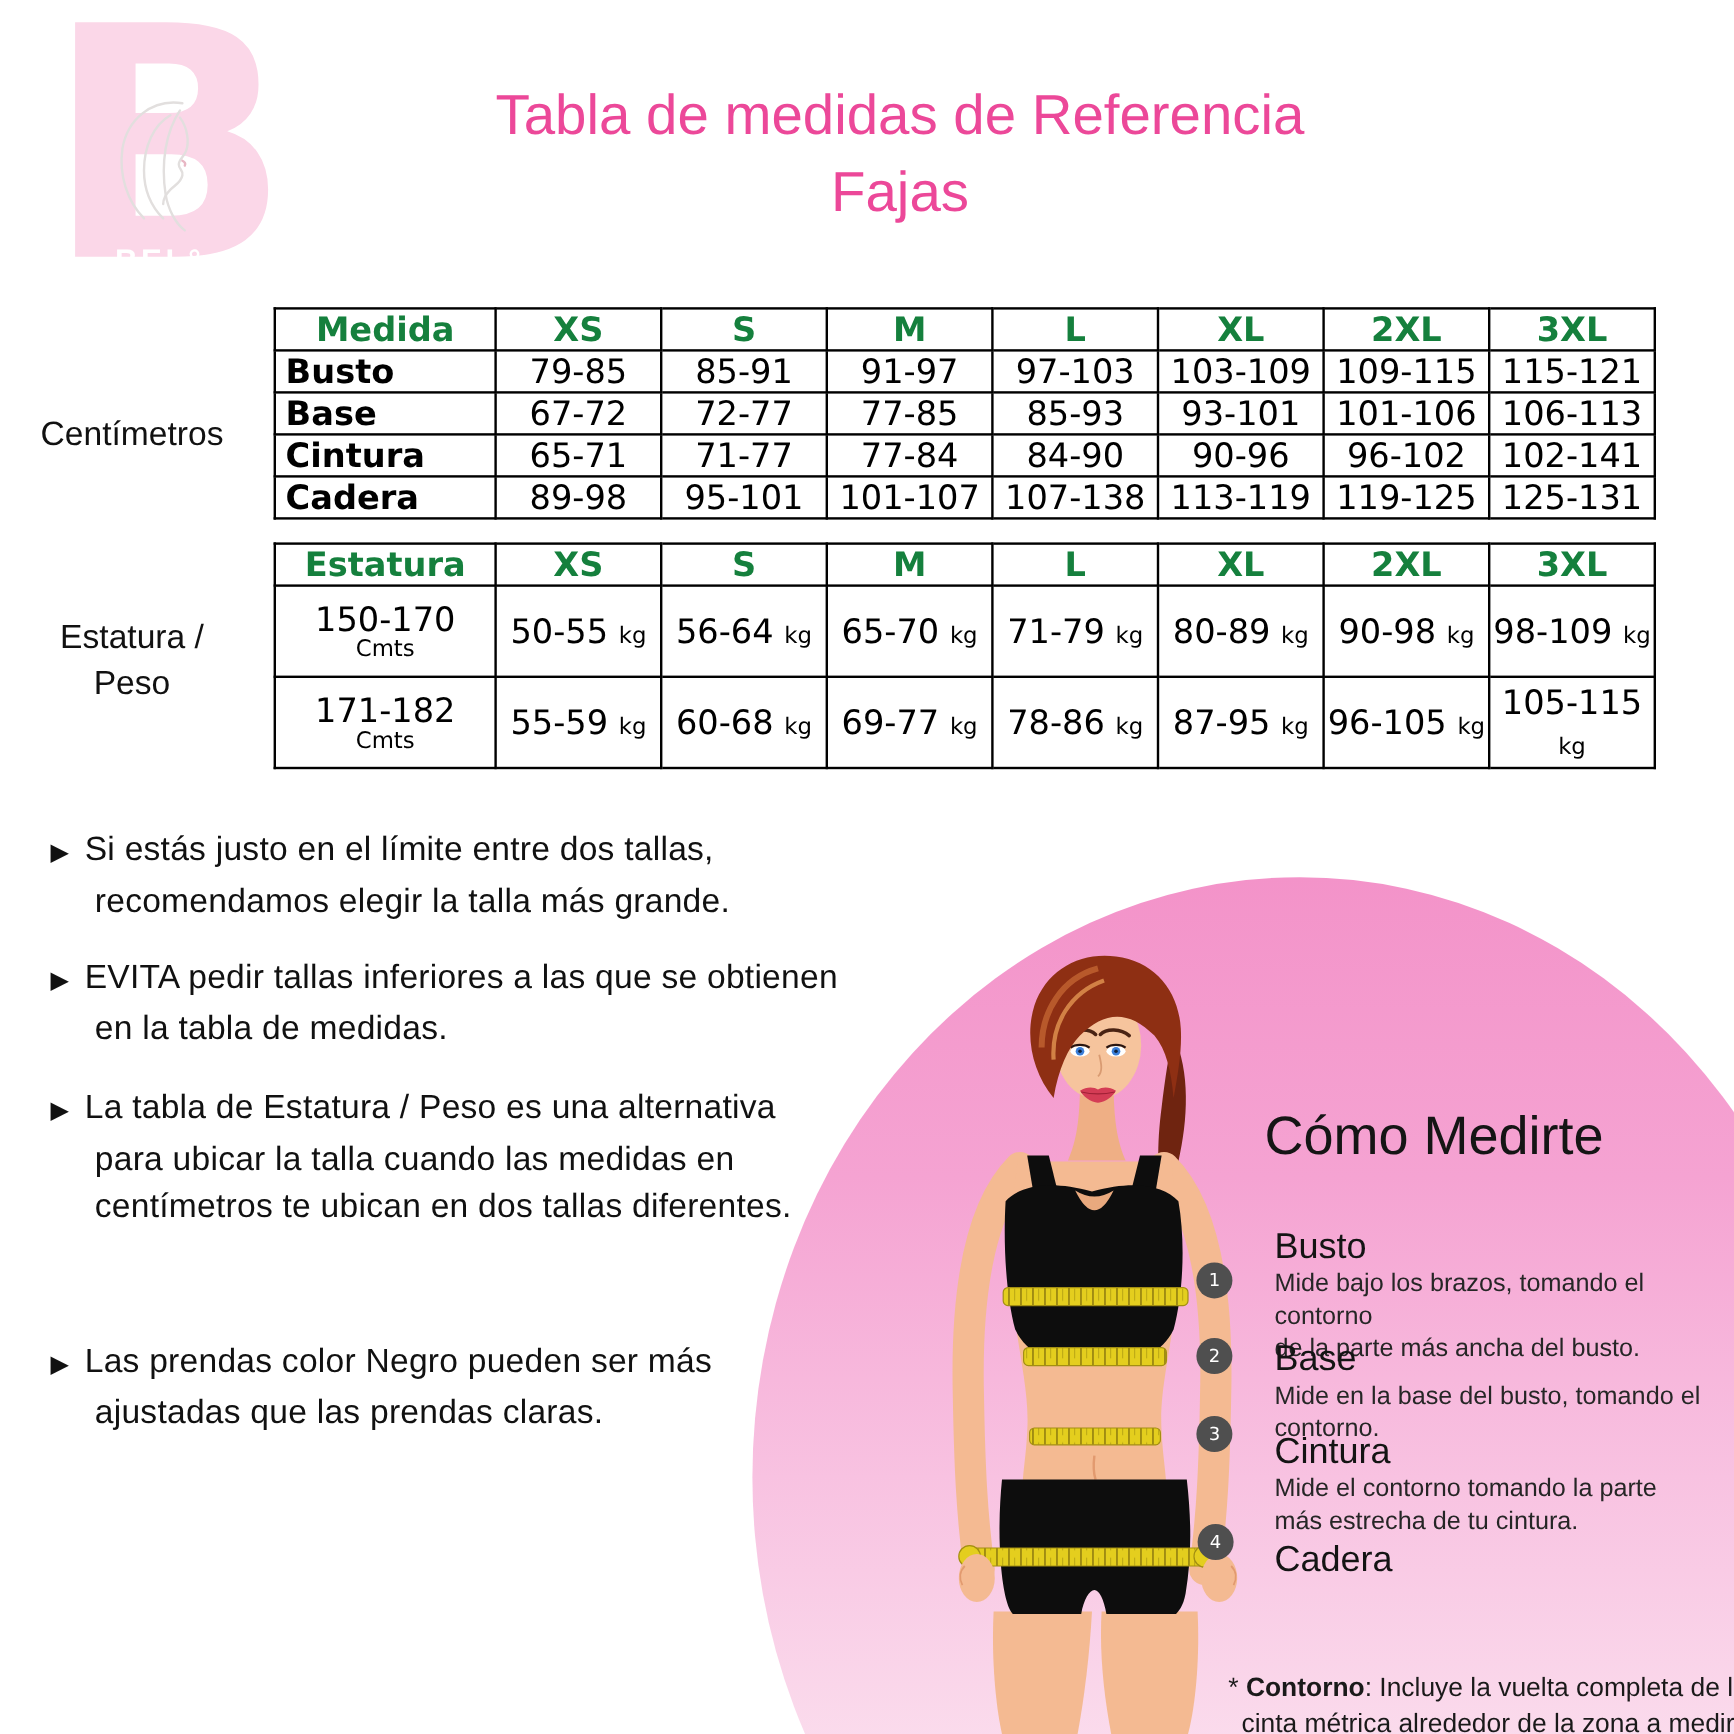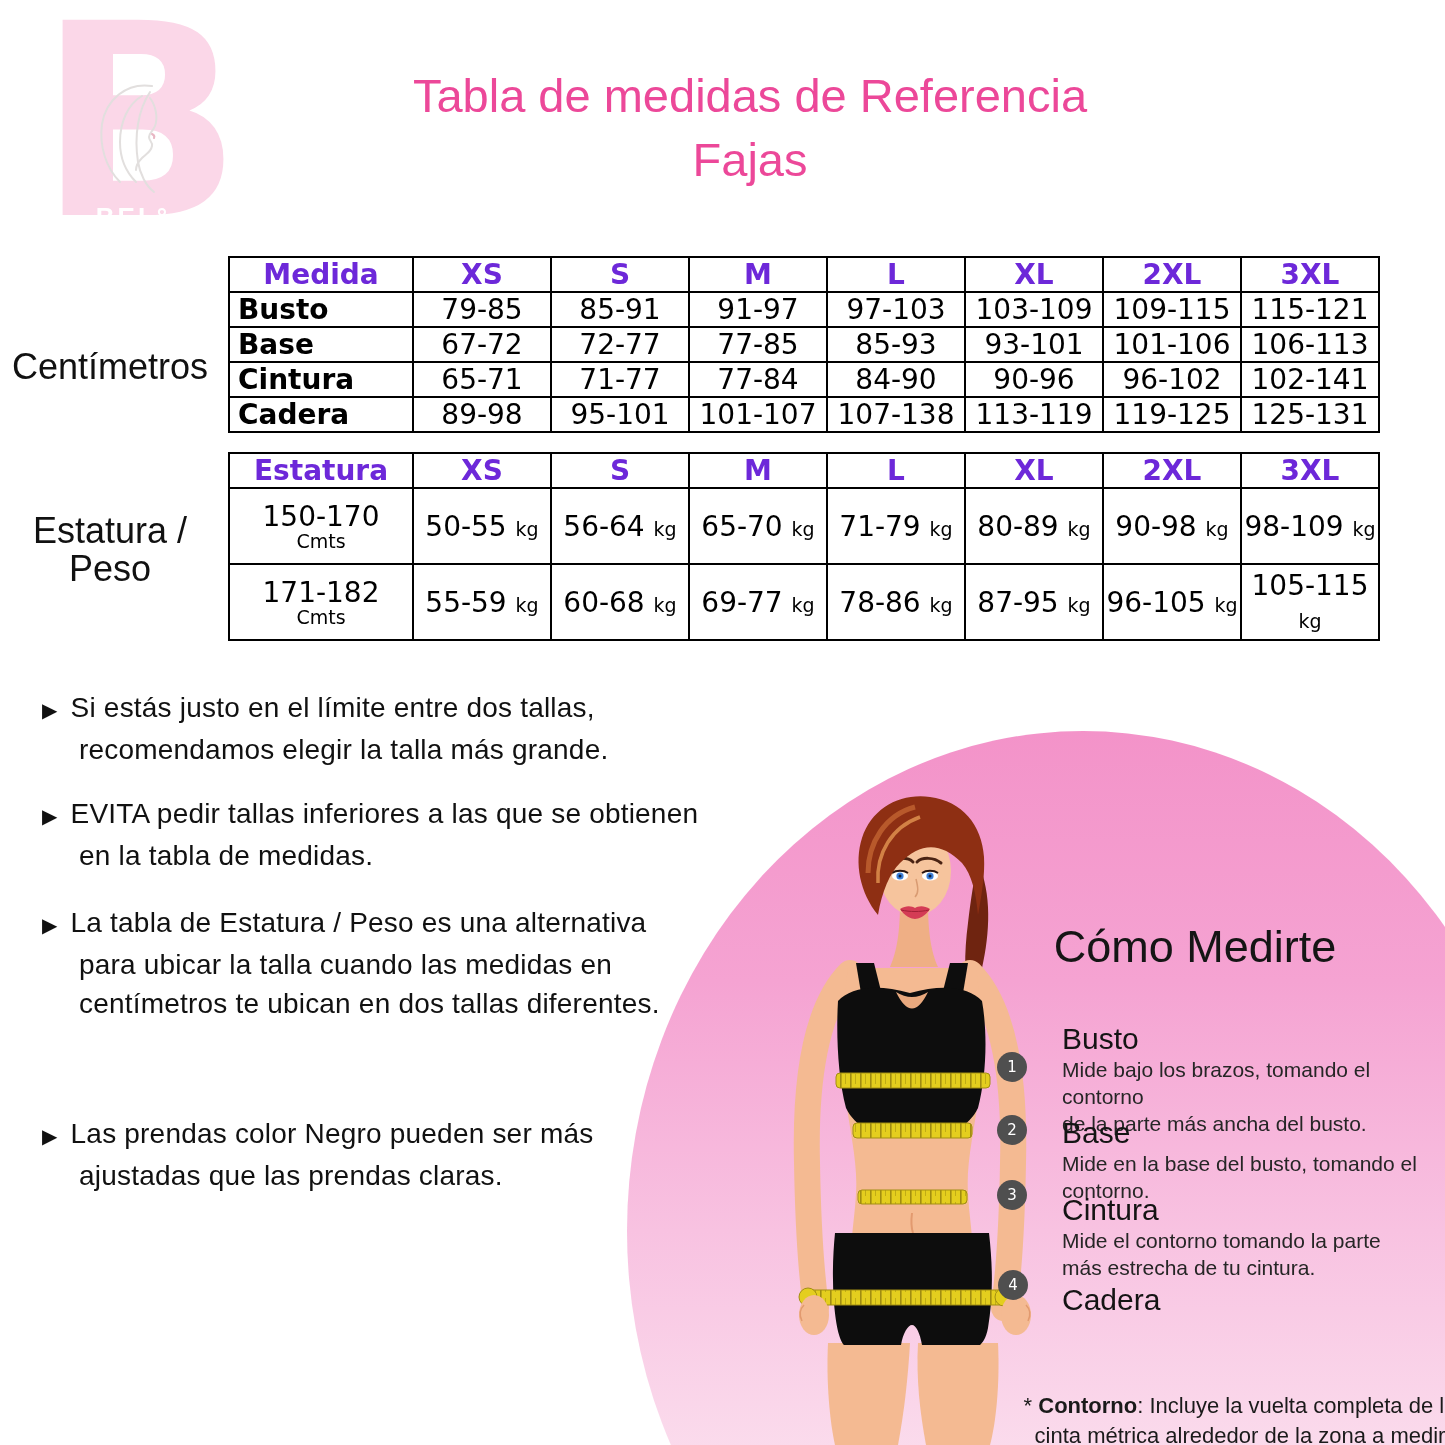--- a/index.html
+++ b/index.html
@@ -16,34 +16,34 @@
              color:#ffffff;font-weight:bold;font-size:26px;letter-spacing:3px;}
 
   
   .title-wrap{left:230px;top:64px;width:1040px;text-align:center;color:#ec4899;
               font-size:47px;line-height:64px;}
 
   
   .stable{position:absolute;left:228px;border-collapse:collapse;table-layout:fixed;width:1150px;
           font-family:"DejaVu Sans",sans-serif;background:#fff;}
   .stable td,.stable th{border:2px solid #000;text-align:center;padding:0;overflow:hidden;}
-  .stable th{color:#6d28d9;font-weight:bold;font-size:28px;border-radius:16px;}
+  .stable th{color:#15803d;font-weight:bold;font-size:28px;border-radius:16px;}
   .stable td{font-size:28px;}
   .stable td.rowlab{text-align:left;padding-left:8px;font-weight:bold;}
   #t1{top:256px;}
   #t1 tr{height:33px;}
   #t2{top:452px;}
   #t2 tr.h{height:30px;}
   #t2 tr.d{height:76px;}
   .range-main{font-size:28px;line-height:29px;}
   .sub{font-size:19px;line-height:20px;}
   .kg{font-size:19px;}
 
   
-  .sidelabel{font-size:36px;color:#111;text-align:center;}
+  .sidelabel{font-size:28px;color:#111;text-align:center;}
   .lbl-cm{left:8px;top:346px;width:204px;}
   .lbl-ep{left:8px;top:512px;width:204px;line-height:38px;}
 
   
   .note{position:absolute;left:42px;font-size:28px;line-height:39px;color:#111;
         letter-spacing:.2px;}
   .note .tri{font-size:20px;margin-right:13px;}
   .note .cont{margin-left:37px;}
 
   

